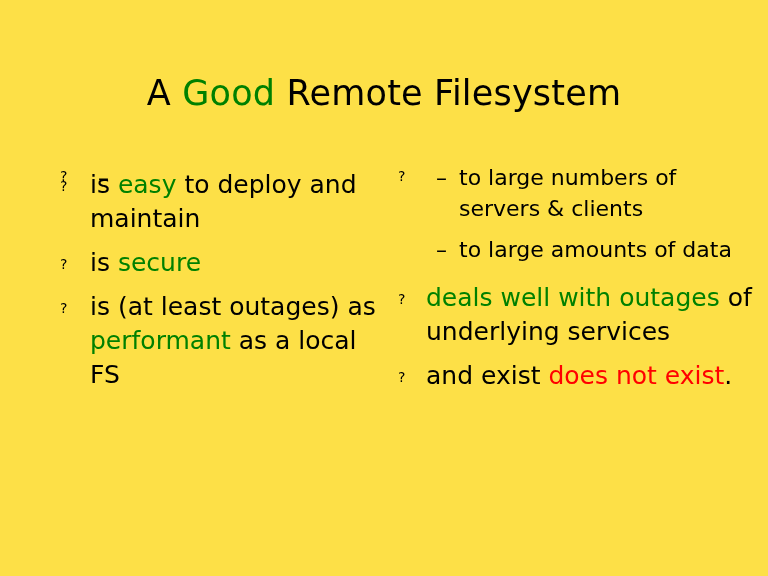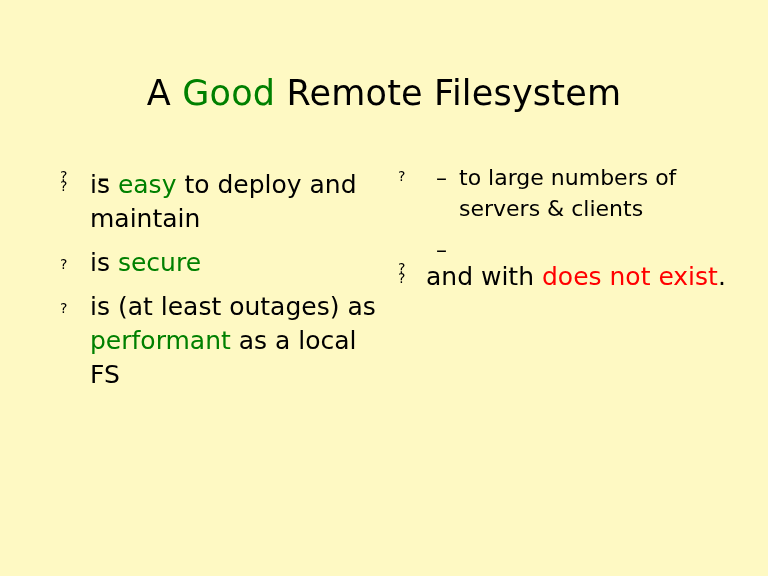--- a/index.html
+++ b/index.html
@@ -12,21 +12,21 @@
     background: #ffffff;
     font-family: "DejaVu Sans", sans-serif;
     overflow: hidden;
     position: relative;
   }
   .slide {
     position: absolute;
     left: 0; top: 0;
     width: 768px;
     height: 576px;
-    background: #fef9c3;
+    background: #fde047;
   }
   .slide-title {
     position: absolute;
     left: 0;
     top: 72px;
     width: 768px;
     text-align: center;
     font-size: 35px;
     line-height: 42px;
     color: #000000;
@@ -145,32 +145,34 @@
 
       <div class="sub-row">
         <span class="marker">–</span>
         <span><span class="black">to large numbers of servers &amp; clients</span></span>
       </div>
 
       <div class="gap-sm"></div>
 
       <div class="sub-row">
         <span class="marker">–</span>
+        <span><span class="black">to large amounts of data</span></span>
       </div>
 
       <div class="gap-md"></div>
 
       <div class="bullet-row">
         <span class="marker">?</span>
+        <span><span class="green">deals well with outages</span><span class="black"> of underlying services</span></span>
       </div>
 
       <div class="gap-sm"></div>
 
       <div class="bullet-row">
         <span class="marker">?</span>
-        <span><span class="black">and with </span><span class="red">does not exist</span><span class="black">.</span></span>
+        <span><span class="black">and exist </span><span class="red">does not exist</span><span class="black">.</span></span>
       </div>
 
     </div>
 
   </div>
 
 </div>
 
 </body></html>

